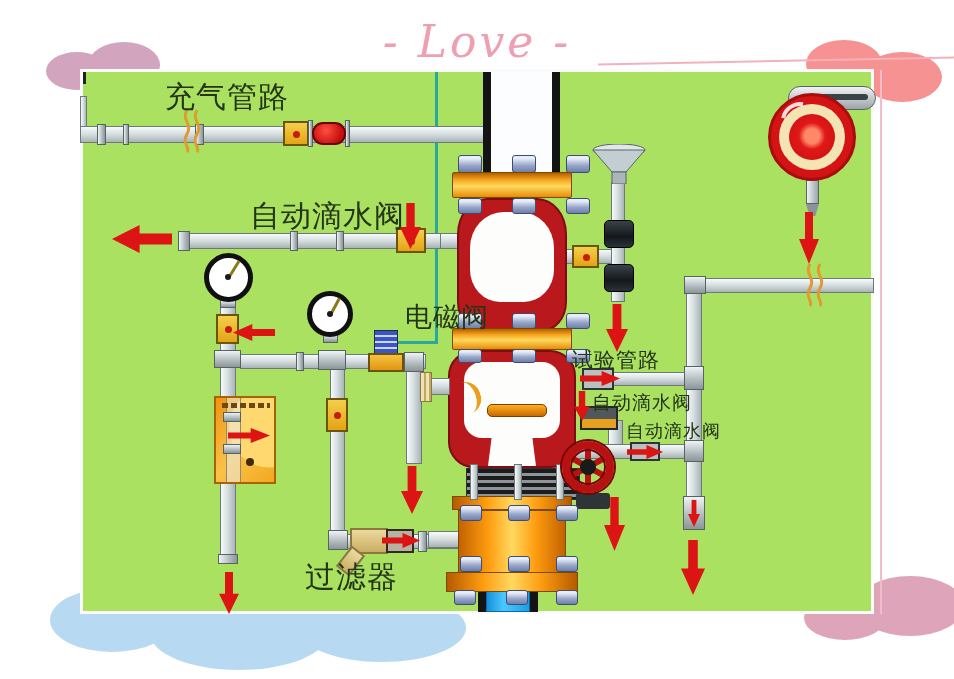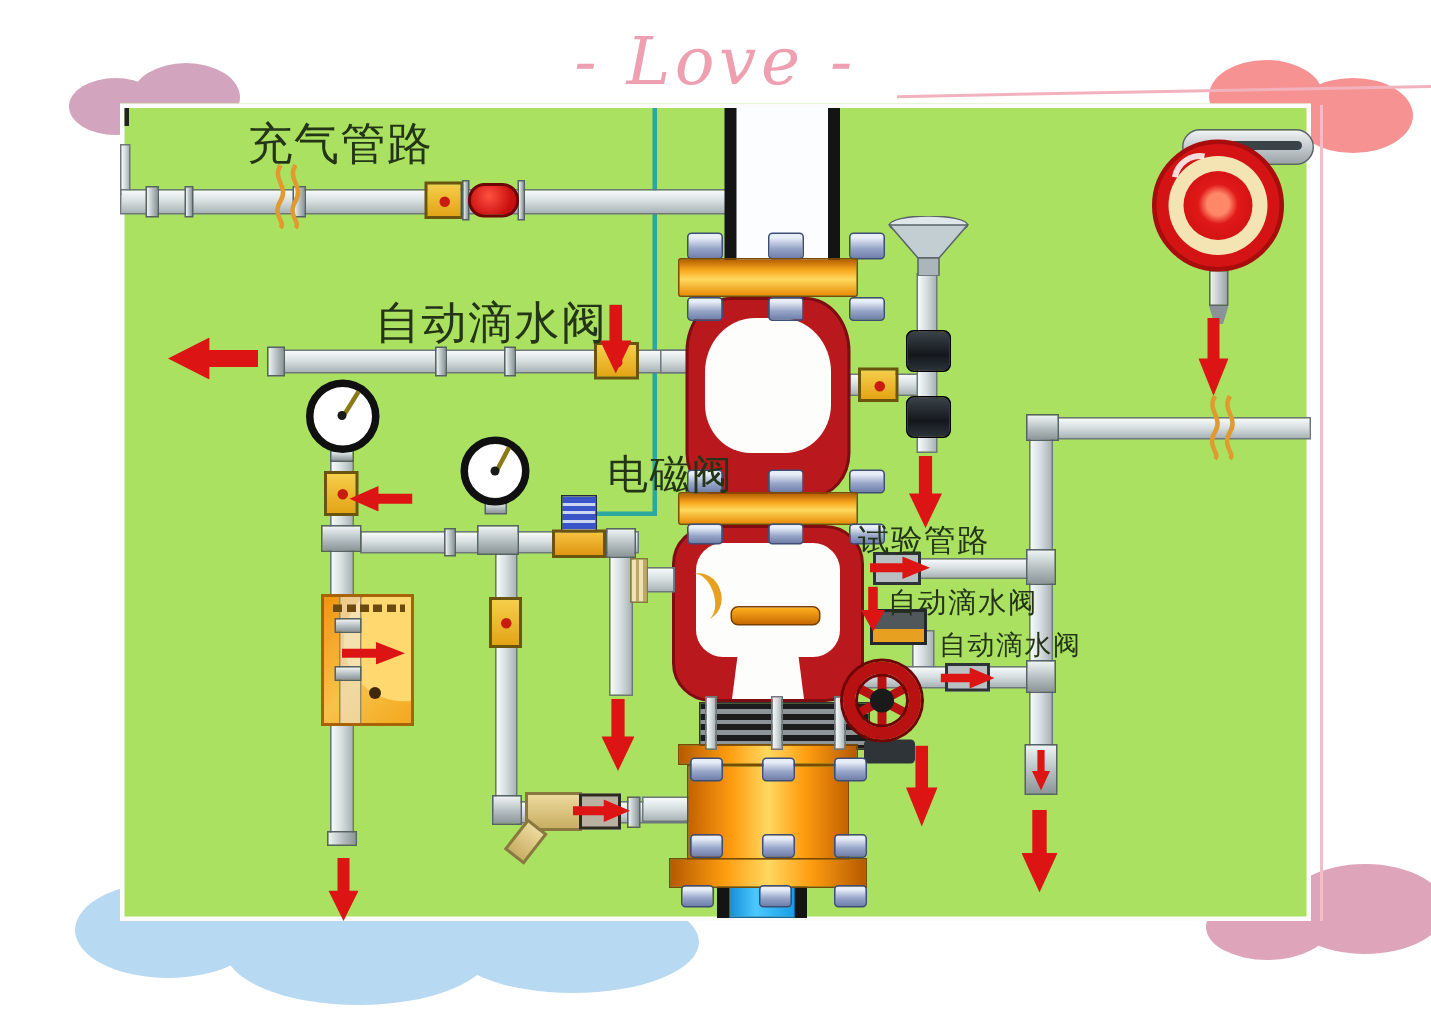--- a/index.html
+++ b/index.html
@@ -168,20 +168,21 @@
 
   <div class="pipe-v" style="left:330px;top:368px;width:15px;height:172px;z-index:6;"></div>
   <div class="valve-orange" style="left:326px;top:398px;width:22px;height:34px;z-index:8;"></div>
   <div class="fit" style="left:328px;top:530px;width:20px;height:20px;z-index:7;"></div>
   <div class="pipe-h" style="left:344px;top:534px;width:114px;height:15px;z-index:6;"></div>
   <div class="abs" style="left:350px;top:528px;width:38px;height:26px;background:linear-gradient(180deg,#ecd99c,#c9ae64);border:2px solid #8a7840;box-sizing:border-box;z-index:9;"></div>
   <div class="abs" style="left:342px;top:548px;width:17px;height:26px;background:linear-gradient(180deg,#ecd99c,#c9ae64);border:2px solid #8a7840;box-sizing:border-box;transform:rotate(38deg);z-index:9;"></div>
   <div class="abs" style="left:386px;top:529px;width:28px;height:24px;background:#b8b0a0;border:2px solid #2e2a22;box-sizing:border-box;z-index:9;"></div>
   <div class="arrow-right" style="left:382px;top:533px;width:38px;height:15px;z-index:15;"></div>
   <div class="fitv" style="left:418px;top:531px;width:9px;height:21px;z-index:8;"></div>
+  <div class="lbl" style="left:305px;top:562px;font-size:30px;">过滤器</div>
 
   <div class="pipe-h" style="left:566px;top:249px;width:48px;height:15px;z-index:6;"></div>
   <div class="valve-orange" style="left:572px;top:245px;width:27px;height:23px;z-index:8;"></div>
   <svg class="abs" style="left:592px;top:144px;z-index:8;" width="54" height="40" viewBox="0 0 54 40">
     <ellipse cx="27" cy="6" rx="26" ry="6" fill="#dfe7ea" stroke="#5a6468"></ellipse>
     <path d="M1 6 L53 6 L34 28 L20 28 Z" fill="#c3ced2" stroke="#5a6468"></path>
     <rect x="20" y="28" width="14" height="12" fill="#aab6ba" stroke="#5a6468"></rect>
   </svg>
   <div class="pipe-v" style="left:611px;top:182px;width:14px;height:120px;z-index:6;"></div>
   <div class="abs" style="left:604px;top:220px;width:28px;height:26px;background:linear-gradient(180deg,#3a4248,#14181c 60%,#2a3238);border:1px solid #000;border-radius:5px;z-index:8;"></div>

